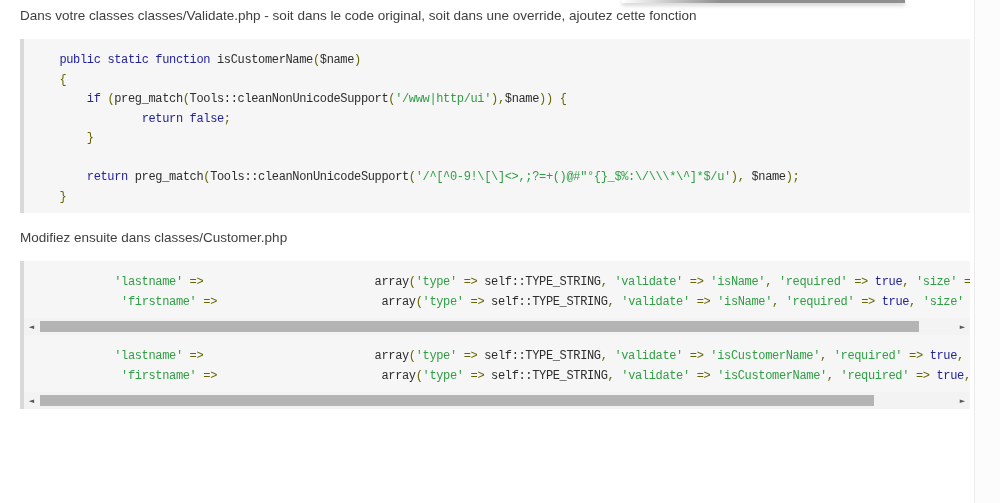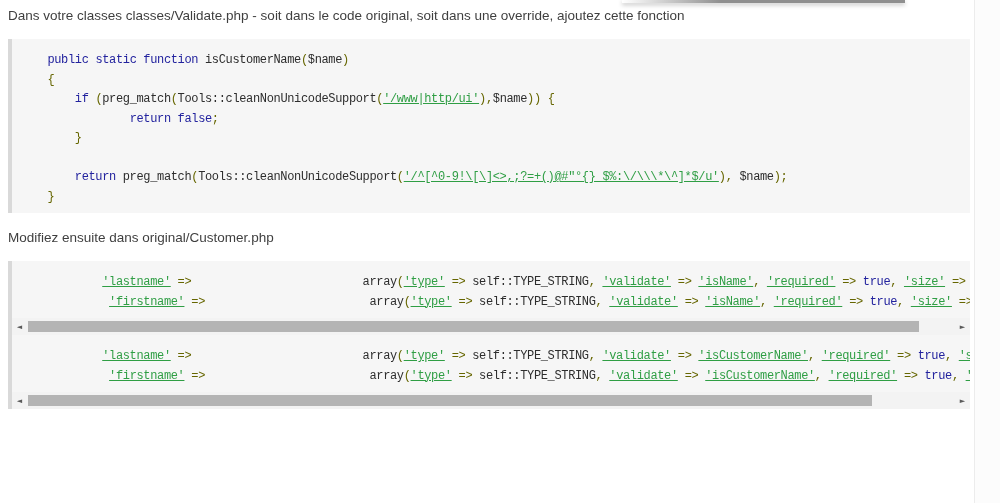--- a/index.html
+++ b/index.html
@@ -1,21 +1,21 @@
 <!DOCTYPE html>
 <html style="--pg-text: #3f3f3f; --code-bg: #f6f6f6; --code-border: #d9d9d9; --pln: #2d2d2d; --kwd: #22229e; --str: #2f9e44; --lit: #0b7285; --pun: #666600; --thumb: #b4b4b4; --track: #f3f3f3;"><head>
 <meta charset="utf-8">
 <style>
   html,body{margin:0;padding:0;}
   body{
     width:1000px;height:503px;overflow:hidden;position:relative;
     background:#ffffff;
     font-family:"Liberation Sans","DejaVu Sans",sans-serif;
   }
-  .content{position:absolute;left:0;top:0;width:975px;padding:0 5px 0 8px;box-sizing:border-box;}
+  .content{position:absolute;left:0;top:0;width:975px;padding:0 5px 0 20px;box-sizing:border-box;}
   .para{
     margin:0;color:var(--pg-text);font-size:13.5px;line-height:17px;
   }
   .para1{padding:7px 0 15px;}
   .para2{padding:16px 0 15px;}
   .para3{padding:16px 0 14px;}
   .codeblock{
     background:var(--code-bg);
     border-left:4px solid var(--code-border);
     width:100%;box-sizing:border-box;overflow:hidden;
@@ -23,21 +23,21 @@
   pre.code{
     margin:0;padding:12px 8px 6px 8px;
     font-family:"Liberation Mono","DejaVu Sans Mono",monospace;
     font-size:12px;letter-spacing:-0.35px;
     overflow:hidden;
   }
   pre.code.tight{padding-bottom:6px;}
   .code-line{white-space:pre;height:19.5px;line-height:19.5px;}
   .pln{color:var(--pln);}
   .kwd{color:var(--kwd);}
-  .str{color:var(--str);text-decoration:underline;}
+  .str{color:var(--str);}
   .lit{color:var(--lit);font-weight:bold;}
   .pun{color:var(--pun);}
   
   .hscroll{
     height:17px;display:flex;align-items:center;background:var(--track);
   }
   .hs-arrow{
     width:15px;height:17px;flex:0 0 auto;display:flex;align-items:center;justify-content:center;
     font-size:7px;color:#5a5a5a;cursor:default;user-select:none;
     font-family:"DejaVu Sans",sans-serif;
@@ -63,21 +63,21 @@
 <div class="right-gutter"></div>
 
 <div class="content">
 
   <p class="para para1">Dans votre classes classes/Validate.php - soit dans le code original, soit dans une override, ajoutez cette fonction</p>
 
   <div class="codeblock">
     <pre class="code"><div class="code-line"><span class="pln">    </span><span class="kwd">public</span><span class="pln"> </span><span class="kwd">static</span><span class="pln"> </span><span class="kwd">function</span><span class="pln"> isCustomerName</span><span class="pun">(</span><span class="pln">$name</span><span class="pun">)</span></div><div class="code-line"><span class="pln">    </span><span class="pun">{</span></div><div class="code-line"><span class="pln">        </span><span class="kwd">if</span><span class="pln"> </span><span class="pun">(</span><span class="pln">preg_match</span><span class="pun">(</span><span class="pln">Tools::cleanNonUnicodeSupport</span><span class="pun">(</span><span class="str">'/www|http/ui'</span><span class="pun">)</span><span class="pun">,</span><span class="pln">$name</span><span class="pun">)</span><span class="pun">)</span><span class="pln"> </span><span class="pun">{</span></div><div class="code-line"><span class="pln">                </span><span class="kwd">return</span><span class="pln"> </span><span class="kwd">false</span><span class="pun">;</span></div><div class="code-line"><span class="pln">        </span><span class="pun">}</span></div><div class="code-line">&nbsp;</div><div class="code-line"><span class="pln">        </span><span class="kwd">return</span><span class="pln"> preg_match</span><span class="pun">(</span><span class="pln">Tools::cleanNonUnicodeSupport</span><span class="pun">(</span><span class="str">'/^[^0-9!\[\]&lt;&gt;,;?=+()@#"°{}_$%:\/\\\*\^]*$/u'</span><span class="pun">)</span><span class="pun">,</span><span class="pln"> $name</span><span class="pun">)</span><span class="pun">;</span></div><div class="code-line"><span class="pln">    </span><span class="pun">}</span></div></pre>
   </div>
 
-  <p class="para para2">Modifiez ensuite dans original/Customer.php</p>
+  <p class="para para2">Modifiez ensuite dans classes/Customer.php</p>
 
   <div class="codeblock">
     <pre class="code tight"><div class="code-line"><span class="pln">            </span><span class="str">'lastname'</span><span class="pln"> </span><span class="pun">=&gt;</span><span class="pln">                         array</span><span class="pun">(</span><span class="str">'type'</span><span class="pln"> </span><span class="pun">=&gt;</span><span class="pln"> self::TYPE_STRING</span><span class="pun">,</span><span class="pln"> </span><span class="str">'validate'</span><span class="pln"> </span><span class="pun">=&gt;</span><span class="pln"> </span><span class="str">'isName'</span><span class="pun">,</span><span class="pln"> </span><span class="str">'required'</span><span class="pln"> </span><span class="pun">=&gt;</span><span class="pln"> </span><span class="kwd">true</span><span class="pun">,</span><span class="pln"> </span><span class="str">'size'</span><span class="pln"> </span><span class="pun">=&gt;</span><span class="pln"> </span><span class="lit">32</span><span class="pun">)</span><span class="pun">,</span></div><div class="code-line"><span class="pln">             </span><span class="str">'firstname'</span><span class="pln"> </span><span class="pun">=&gt;</span><span class="pln">                        array</span><span class="pun">(</span><span class="str">'type'</span><span class="pln"> </span><span class="pun">=&gt;</span><span class="pln"> self::TYPE_STRING</span><span class="pun">,</span><span class="pln"> </span><span class="str">'validate'</span><span class="pln"> </span><span class="pun">=&gt;</span><span class="pln"> </span><span class="str">'isName'</span><span class="pun">,</span><span class="pln"> </span><span class="str">'required'</span><span class="pln"> </span><span class="pun">=&gt;</span><span class="pln"> </span><span class="kwd">true</span><span class="pun">,</span><span class="pln"> </span><span class="str">'size'</span><span class="pln"> </span><span class="pun">=&gt;</span><span class="pln"> </span><span class="lit">32</span><span class="pun">)</span><span class="pun">,</span></div></pre>
     <div class="hscroll">
       <div class="hs-arrow">◄</div>
       <div class="hs-track">
         <div class="hs-thumb" style="width: 96%;"></div>
       </div>
       <div class="hs-arrow">►</div>
     </div>

